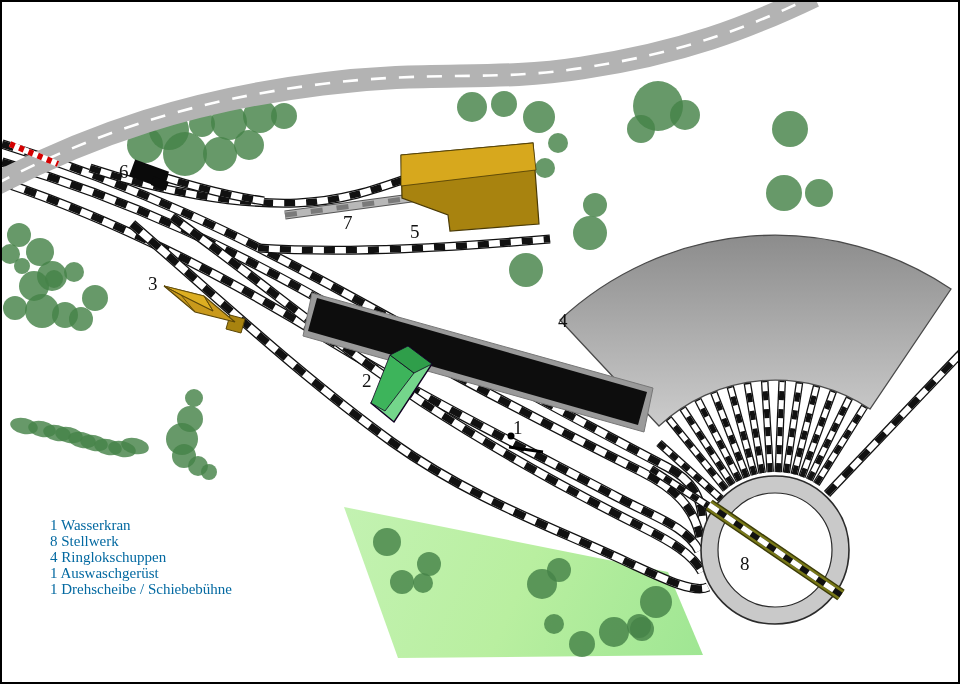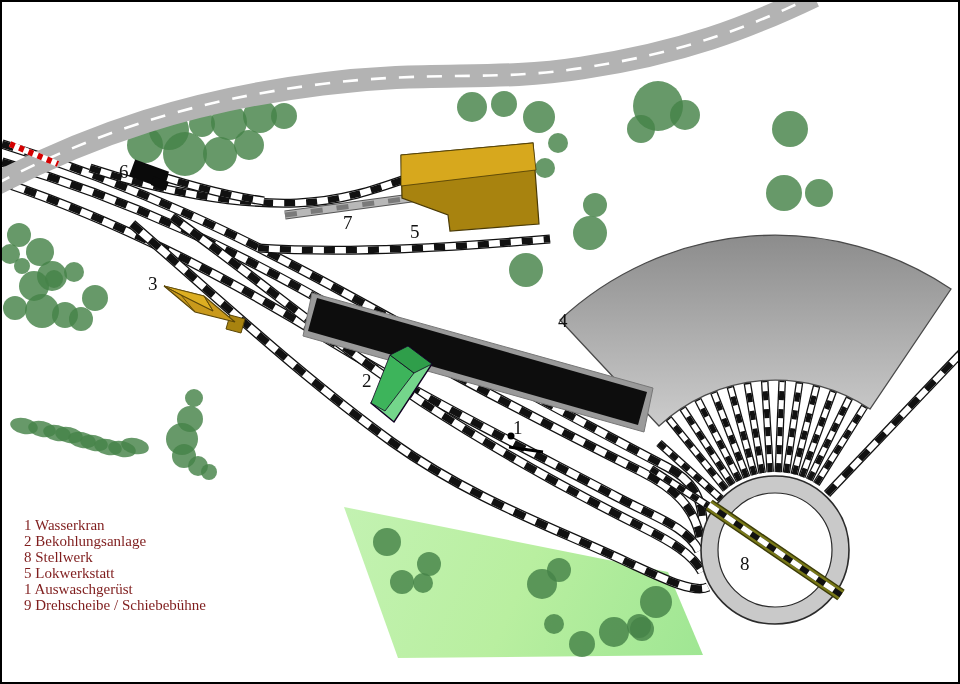--- a/index.html
+++ b/index.html
@@ -3,22 +3,22 @@
 <meta charset="utf-8">
 <style>
   html,body{margin:0;padding:0;background:#888;}
   .frame{
     position:relative;width:956px;height:680px;border:2px solid #000;
     background:#fff;overflow:hidden;
     font-family:"Liberation Serif","DejaVu Serif",serif;
   }
   .frame svg{position:absolute;left:0;top:0;}
   .legend{
-    position:absolute;left:22px;top:516px;
-    font-size:15px;line-height:15.9px;color:#7f1d1d;white-space:nowrap;
+    position:absolute;left:48px;top:516px;
+    font-size:15px;line-height:15.9px;color:#0369a1;white-space:nowrap;
   }
   .map-label{
     font-family:"Liberation Serif","DejaVu Serif",serif;
     font-size:19px;fill:#111;
   }
 </style>
 </head>
 <body>
 
 <div class="frame">
@@ -226,19 +226,18 @@
       <text class="map-label" x="556" y="325">4</text>
       <text class="map-label" x="408" y="236">5</text>
       <text class="map-label" x="117" y="176">6</text>
       <text class="map-label" x="341" y="227">7</text>
       <text class="map-label" x="738" y="568">8</text>
     </g>
   </svg>
 
   <div class="legend">
     <div>1 Wasserkran</div>
-    <div>2 Bekohlungsanlage</div>
     <div>8 Stellwerk</div>
-    <div>5 Lokwerkstatt</div>
+    <div>4 Ringlokschuppen</div>
     <div>1 Auswaschgerüst</div>
-    <div>9 Drehscheibe / Schiebebühne</div>
+    <div>1 Drehscheibe / Schiebebühne</div>
   </div>
 </div>
 
 </body></html>

